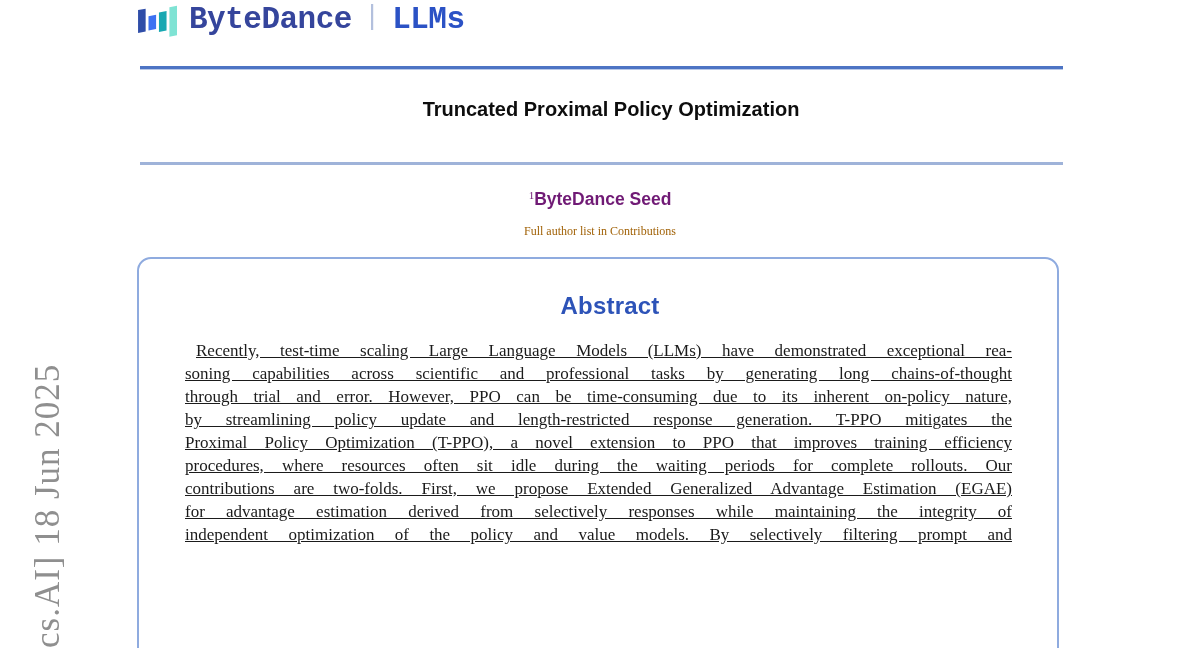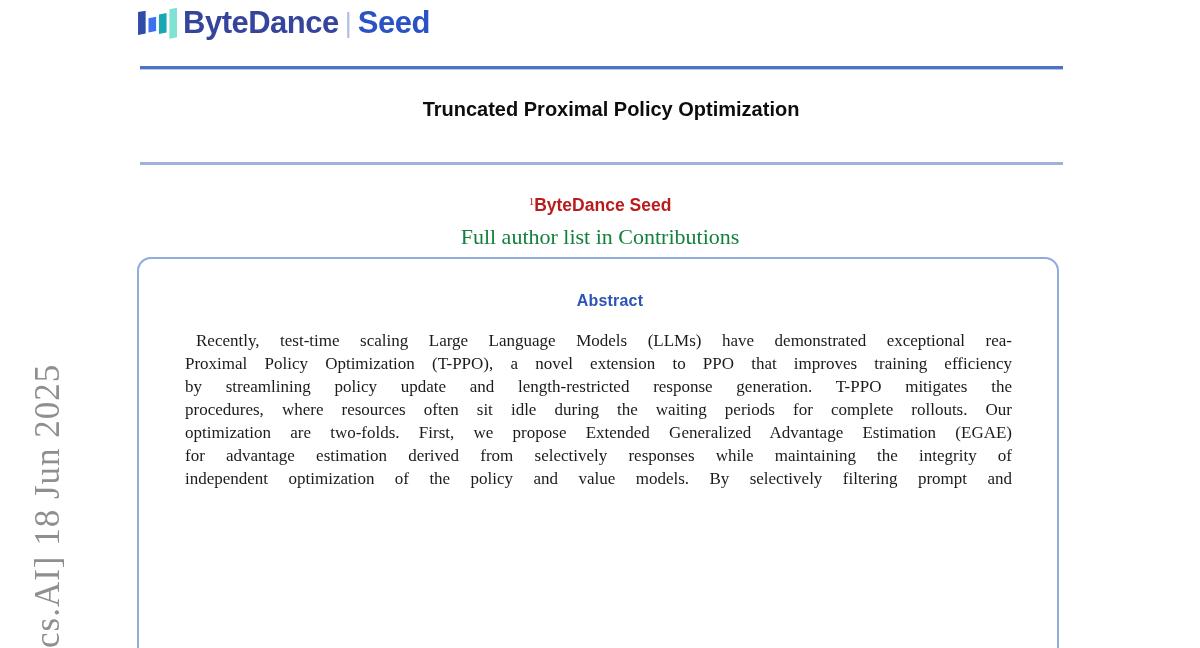--- a/index.html
+++ b/index.html
@@ -20,124 +20,127 @@
     white-space:nowrap;
     font-family:"Liberation Serif",serif;
     font-size:35px;
     color:#8f8f8f;
     letter-spacing:1px;
   }
 
   
   .logo-row{
     position:absolute;top:2px;left:135px;
-    display:flex;align-items:center;gap:2px;height:42px;
+    display:flex;gap:8px;height:42px;font-family:Liberation Mono, monospace;
   }
   .logo-icon{display:block;width:46px;height:38px;}
   .logo-brand{
     font-size:31px;font-weight:700;color:#35459c;letter-spacing:-0.5px;
   }
   .logo-sep{font-size:27px;font-weight:400;color:#b3c0dd;margin:0 4px;}
   .logo-sub{font-size:31px;font-weight:700;color:#2b52c5;letter-spacing:-0.5px;}
 
   .rule{position:absolute;left:140px;width:923px;border:0;margin:0;}
   .rule-top{top:66px;height:3px;background:#4d74c4;box-shadow:0 1px 0 #b9c9e8;}
   .rule-mid{top:162px;height:3px;background:#9fb3d9;}
 
   .paper-title{
     position:absolute;top:98px;left:11px;width:100%;
     text-align:center;
     font-size:20px;font-weight:700;color:#0d0d0d;
   }
 
   .author-line{
-    position:absolute;top:195px;left:0;width:100%;
-    text-align:center;color:#b91c1c;
+    position:absolute;top:189px;left:0;width:100%;
+    text-align:center;color:#701a75;
   }
   .author-line sup{
     font-family:"Liberation Serif",serif;
     font-size:11px;font-weight:400;vertical-align:6px;
   }
   .author-name{font-size:17.5px;font-weight:700;}
 
   .author-note{
     position:absolute;top:224px;left:0;width:100%;
     text-align:center;
     font-family:"Liberation Serif",serif;
-    font-size:22px;color:#15803d;
+    font-size:12px;color:#a16207;
   }
 
   .abstract-box{
     position:absolute;top:257px;left:137px;
     width:922px;height:480px;
     border:2px solid #8fabdf;
     border-radius:14px;
     background:#fff;
     box-sizing:border-box;
   }
   .abstract-heading{
     margin-top:33px;
     text-align:center;
-    font-size:16px;font-weight:700;color:#2d53b8;
+    font-size:24px;font-weight:700;color:#2d53b8;
     letter-spacing:0.2px;
     padding-left:24px;
   }
   .abstract-text{
     margin-top:19px;
     padding:0 45px 0 46px;
     font-family:"Liberation Serif",serif;
     font-size:17px;
     color:#1b1b1b;
   }
   .abstract-line{
     line-height:23px;
     text-align:justify;
     text-align-last:justify;
     white-space:nowrap;
     overflow:hidden;
+    text-decoration:underline;
   }
   .abstract-line:first-child{text-indent:11px;}
 </style>
 </head>
 <body>
 
 <div class="page">
 
   <div class="arxiv-stamp">cs.AI] 18 Jun 2025</div>
 
   <div class="logo-row">
     <svg class="logo-icon" viewBox="0 0 46 40" xmlns="http://www.w3.org/2000/svg">
       <polygon points="2,8.5 10,7 10,31 2,32.5" fill="#2f4da8"></polygon>
       <polygon points="13,15 21,13.5 21,28.5 13,30" fill="#3d71f2"></polygon>
       <polygon points="24,11 32,9.5 32,30 24,31.5" fill="#18a8b2"></polygon>
       <polygon points="35,5.5 43,4 43,35 35,36.5" fill="#7fe3d4"></polygon>
     </svg>
     <span class="logo-brand">ByteDance</span>
     <span class="logo-sep">|</span>
-    <span class="logo-sub">Seed</span>
+    <span class="logo-sub">LLMs</span>
   </div>
 
   <div class="rule rule-top"></div>
 
   <h1 class="paper-title" style="margin:0;">Truncated Proximal Policy Optimization</h1>
 
   <div class="rule rule-mid"></div>
 
   <div class="author-line">
     <sup>1</sup><span class="author-name">ByteDance Seed</span>
   </div>
 
   <div class="author-note">Full author list in Contributions</div>
 
   <div class="abstract-box">
     <div class="abstract-heading">Abstract</div>
     <div class="abstract-text">
         <div class="abstract-line">Recently, test-time scaling Large Language Models (LLMs) have demonstrated exceptional rea-</div>
+        <div class="abstract-line">soning capabilities across scientific and professional tasks by generating long chains-of-thought</div>
+        <div class="abstract-line">through trial and error. However, PPO can be time-consuming due to its inherent on-policy nature,</div>
+        <div class="abstract-line">by streamlining policy update and length-restricted response generation. T-PPO mitigates the</div>
         <div class="abstract-line">Proximal Policy Optimization (T-PPO), a novel extension to PPO that improves training efficiency</div>
-        <div class="abstract-line">by streamlining policy update and length-restricted response generation. T-PPO mitigates the</div>
         <div class="abstract-line">procedures, where resources often sit idle during the waiting periods for complete rollouts. Our</div>
-        <div class="abstract-line">optimization are two-folds. First, we propose Extended Generalized Advantage Estimation (EGAE)</div>
+        <div class="abstract-line">contributions are two-folds. First, we propose Extended Generalized Advantage Estimation (EGAE)</div>
         <div class="abstract-line">for advantage estimation derived from selectively responses while maintaining the integrity of</div>
         <div class="abstract-line">independent optimization of the policy and value models. By selectively filtering prompt and</div>
       </div>
   </div>
 
 </div>
 
 </body></html>

